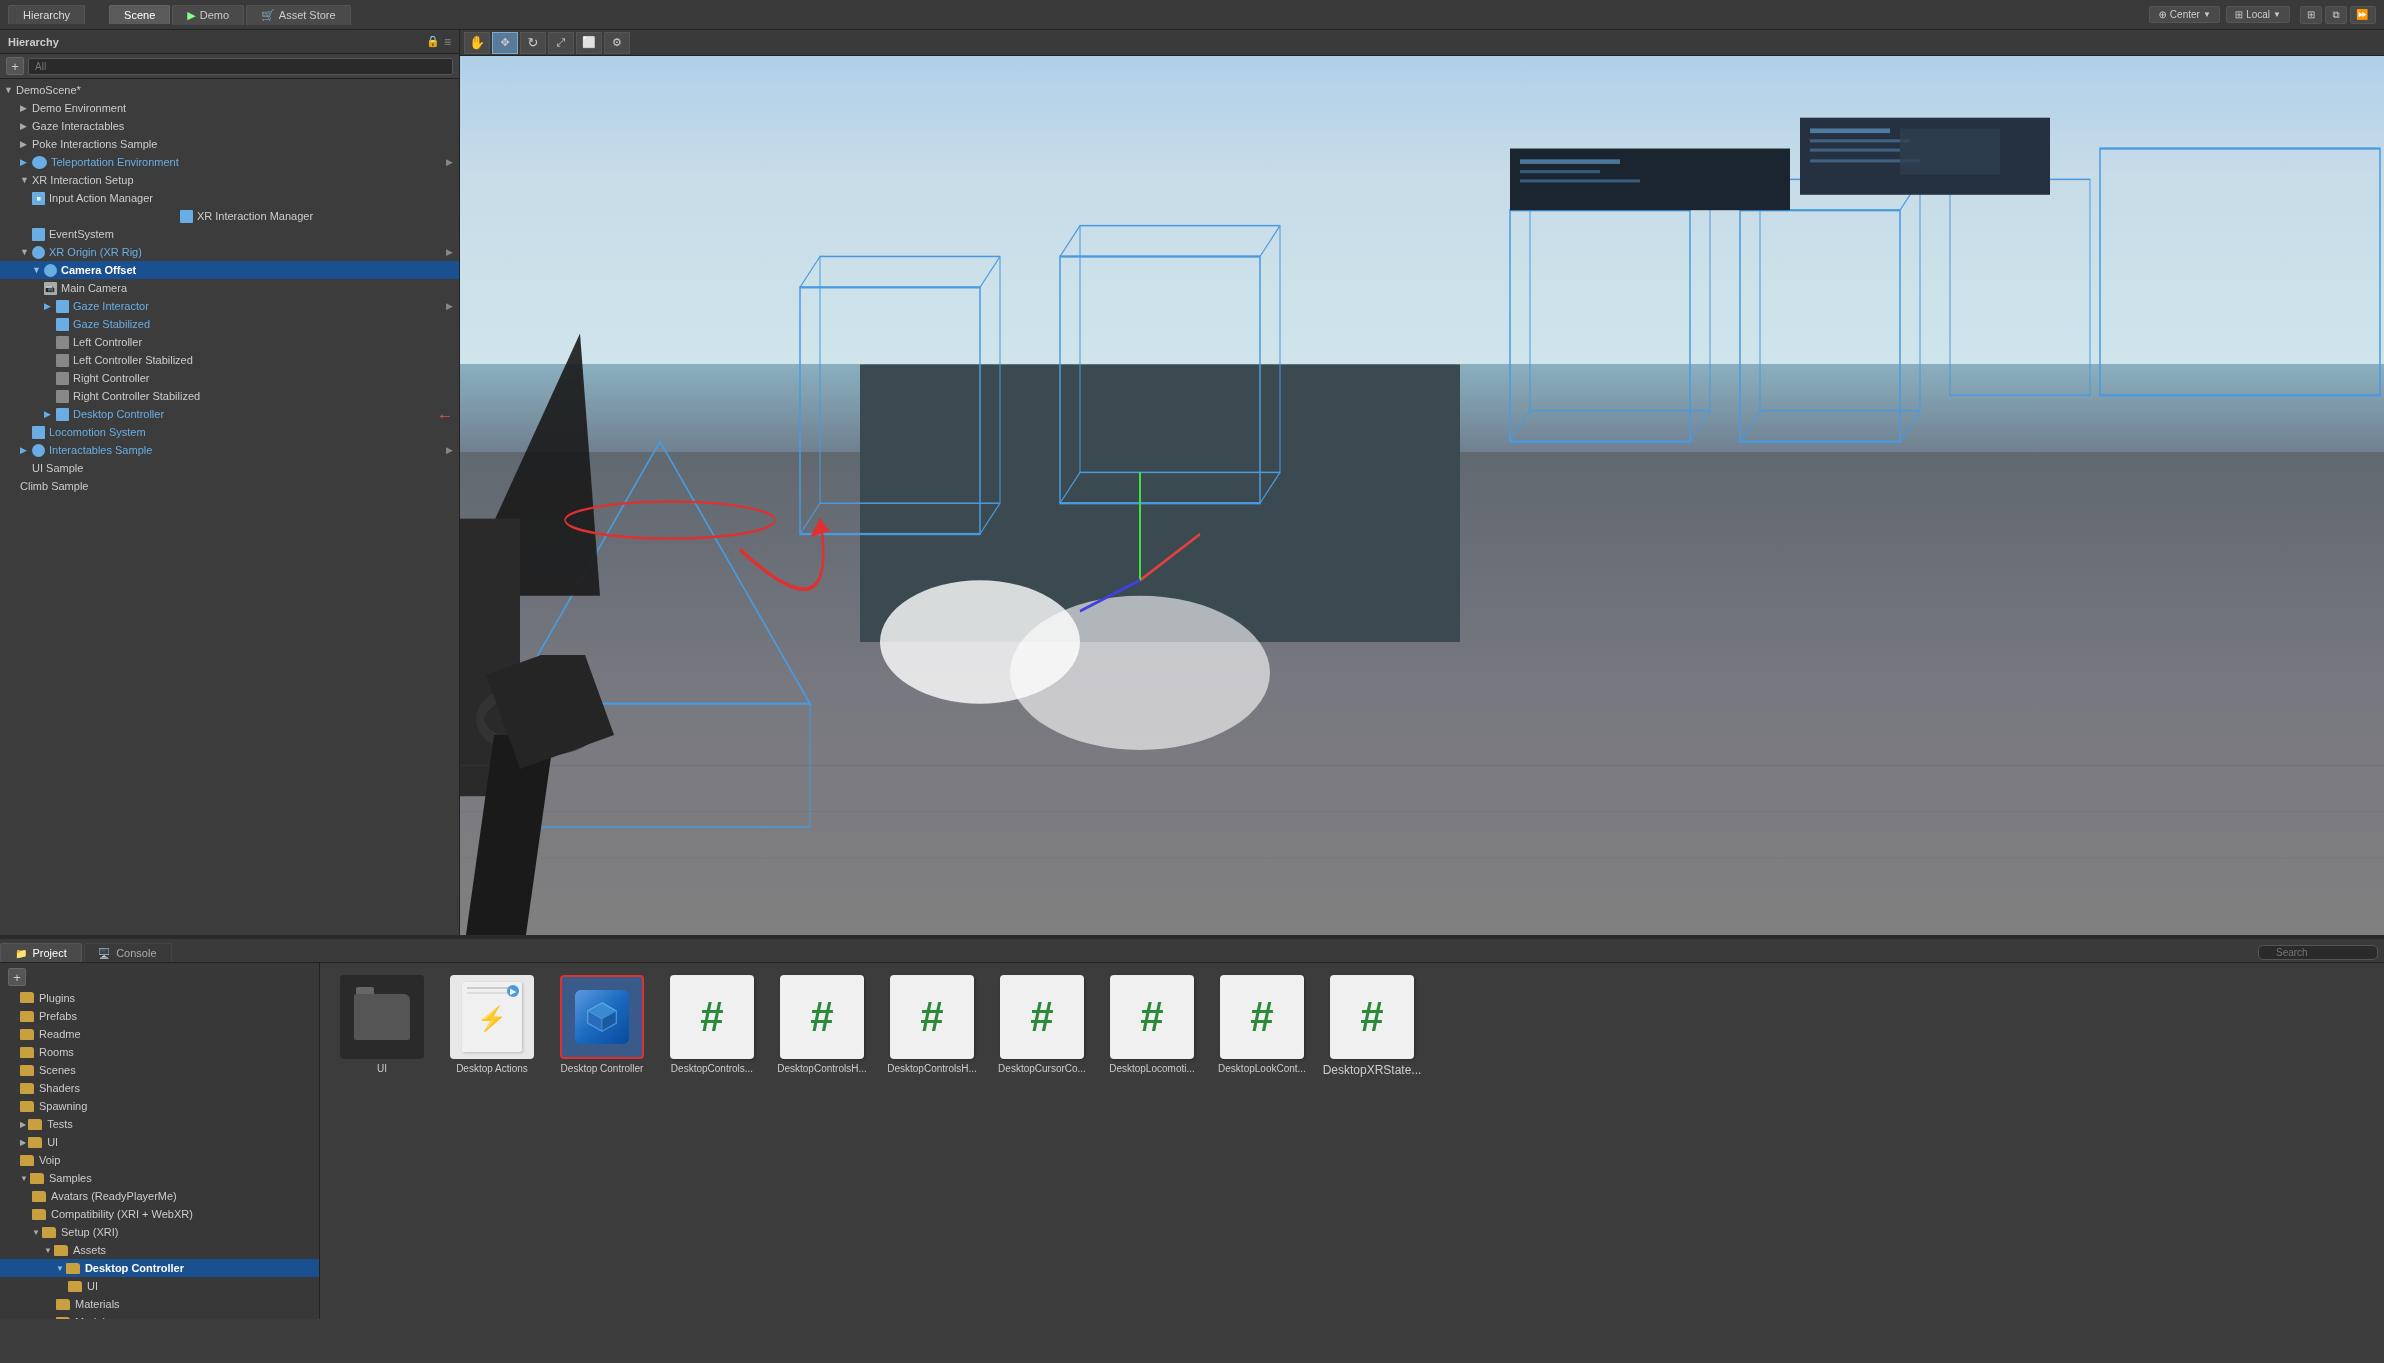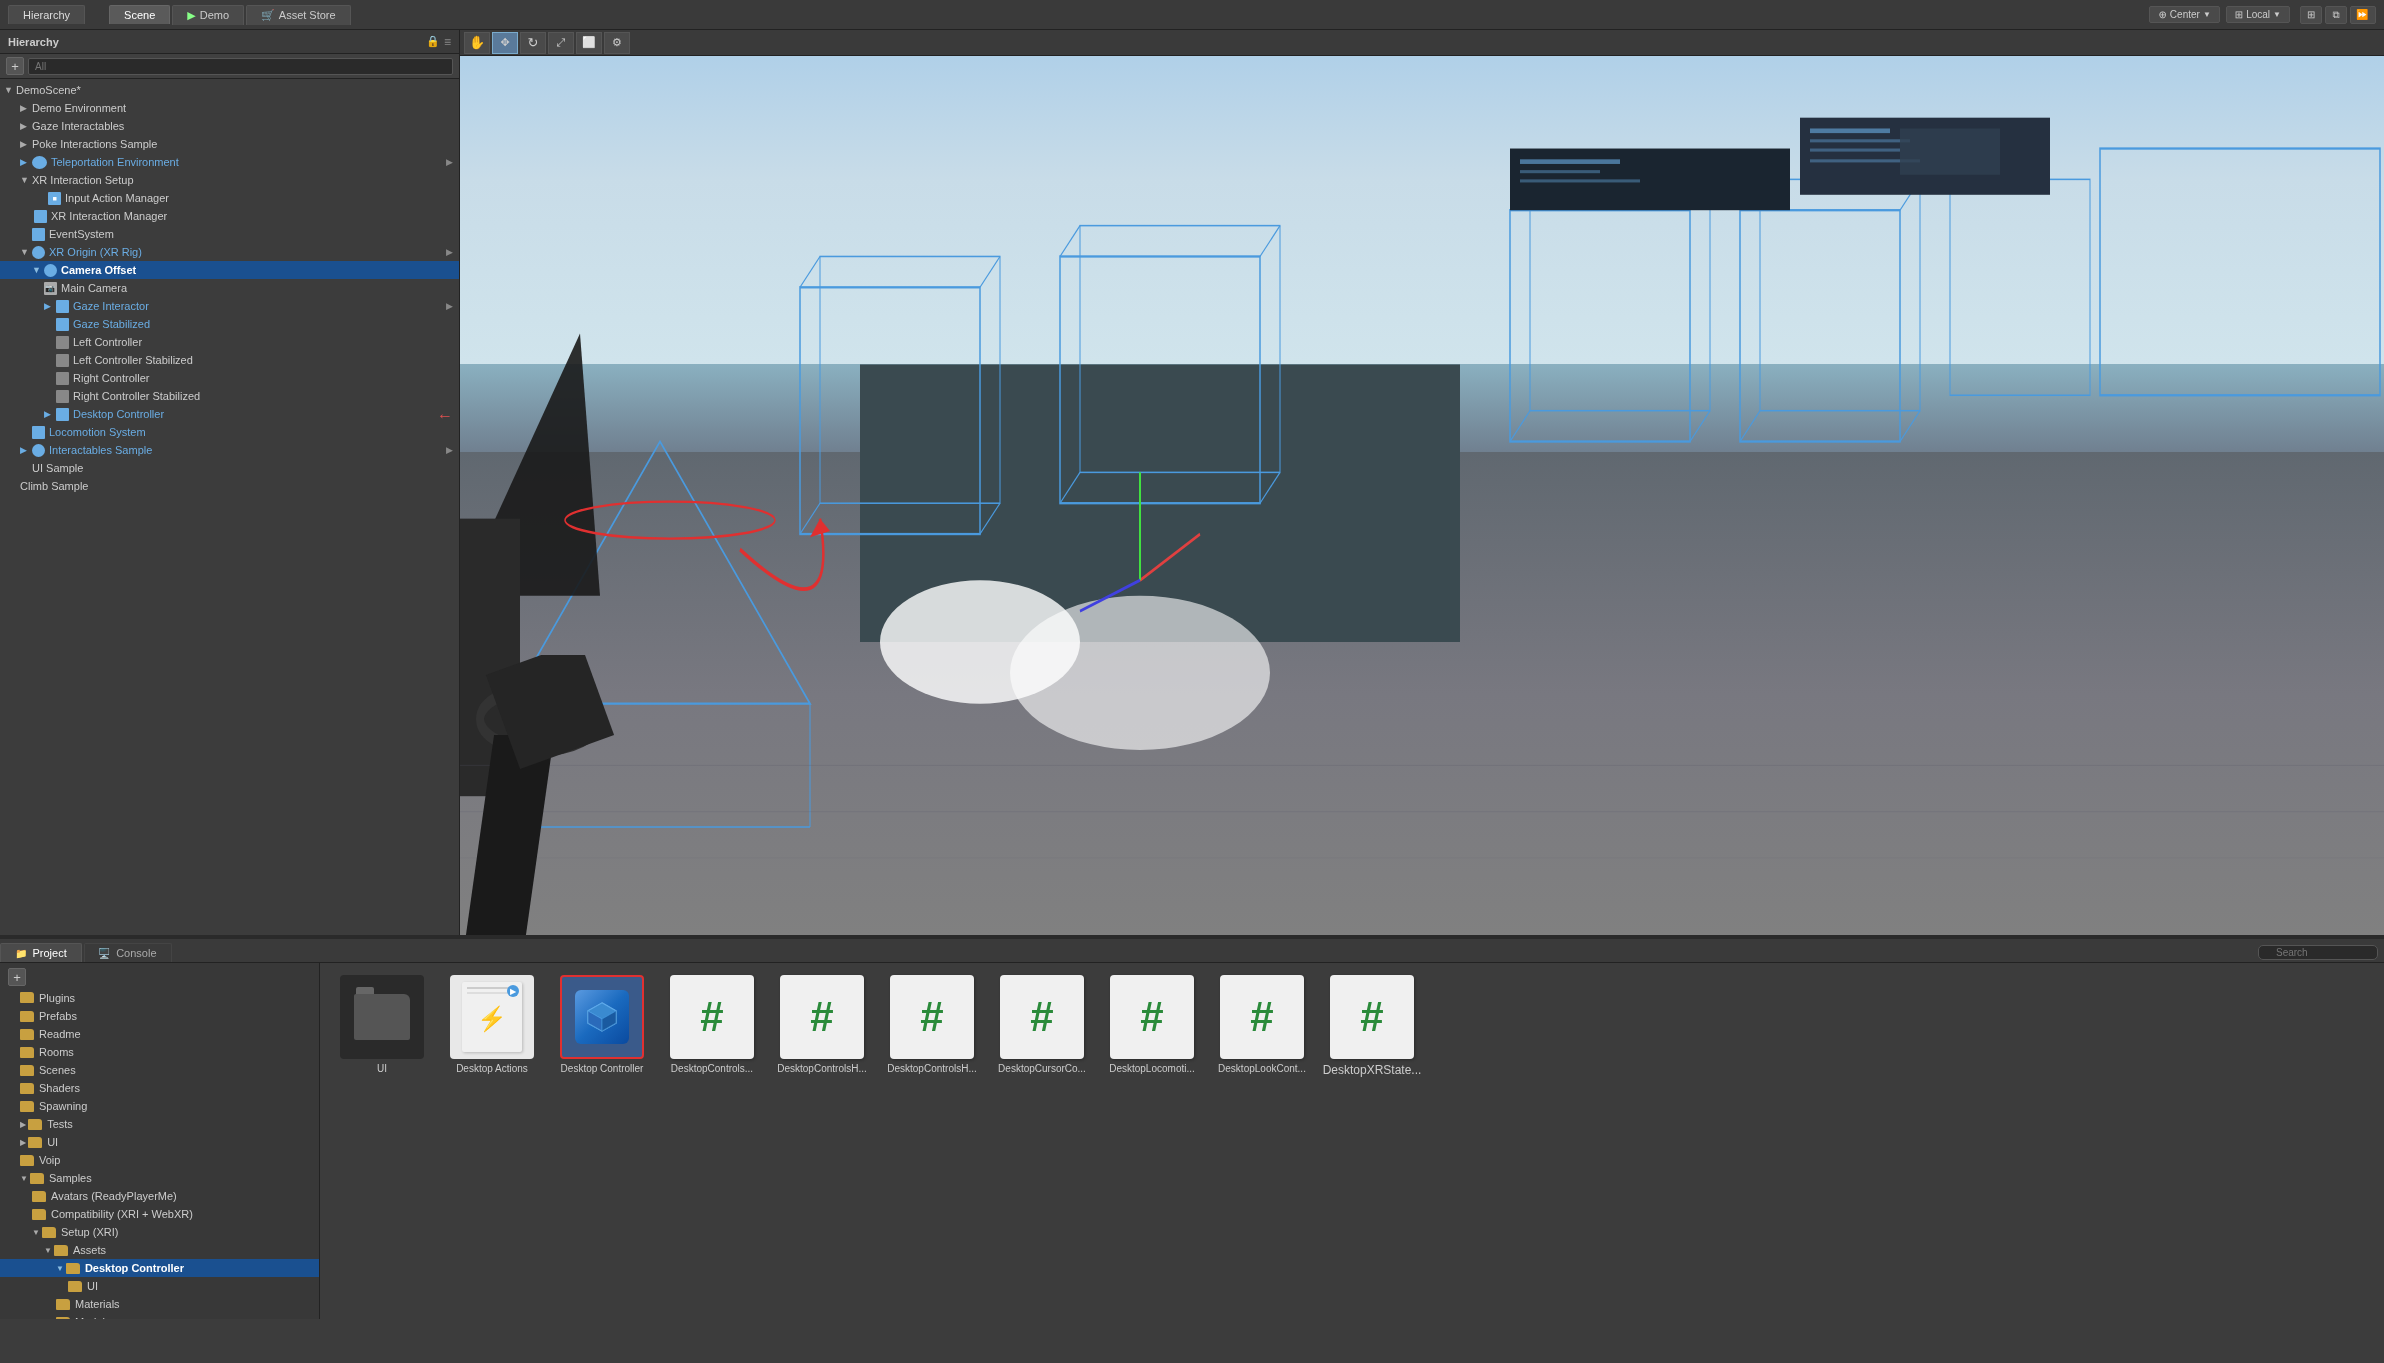--- a/index.html
+++ b/index.html
@@ -92,27 +92,27 @@
           <span style="flex:1;"></span>
           <span style="color:#888; font-size:9px; margin-right:6px;">▶</span>
         </div>
 
         <div style="display:flex; align-items:center; height:18px; padding-left:4px; cursor:pointer;">
           <span style="width:16px;"></span>
           <span style="width:12px; color:#aaa; font-size:9px;">▼</span>
           <span style="font-size:11px; color:#ccc;">XR Interaction Setup</span>
         </div>
 
-        <div style="display:flex; align-items:center; height:18px; padding-left:20px; cursor:pointer;">
+        <div style="display:flex; align-items:center; height:18px; padding-left:4px; cursor:pointer;">
           <span style="width:28px;"></span>
           <span style="width:13px; height:13px; background:#6aade4; border-radius:1px; margin-right:4px; flex-shrink:0; display:flex; align-items:center; justify-content:center; font-size:7px; color:#fff;">■</span>
           <span style="font-size:11px; color:#ccc;">Input Action Manager</span>
         </div>
 
-        <div style="display:flex; align-items:center; height:18px; padding-left:6px; cursor:pointer;">
+        <div style="display:flex; align-items:center; height:18px; padding-left:6px; cursor:pointer;justify-content:center;">
           <span style="width:28px;"></span>
           <span style="width:13px; height:13px; background:#6aade4; border-radius:1px; margin-right:4px; flex-shrink:0;"></span>
           <span style="font-size:11px; color:#ccc;">XR Interaction Manager</span>
         </div>
 
         <div style="display:flex; align-items:center; height:18px; padding-left:4px; cursor:pointer;">
           <span style="width:28px;"></span>
           <span style="width:13px; height:13px; background:#6aade4; border-radius:1px; margin-right:4px; flex-shrink:0;"></span>
           <span style="font-size:11px; color:#ccc;">EventSystem</span>
         </div>

